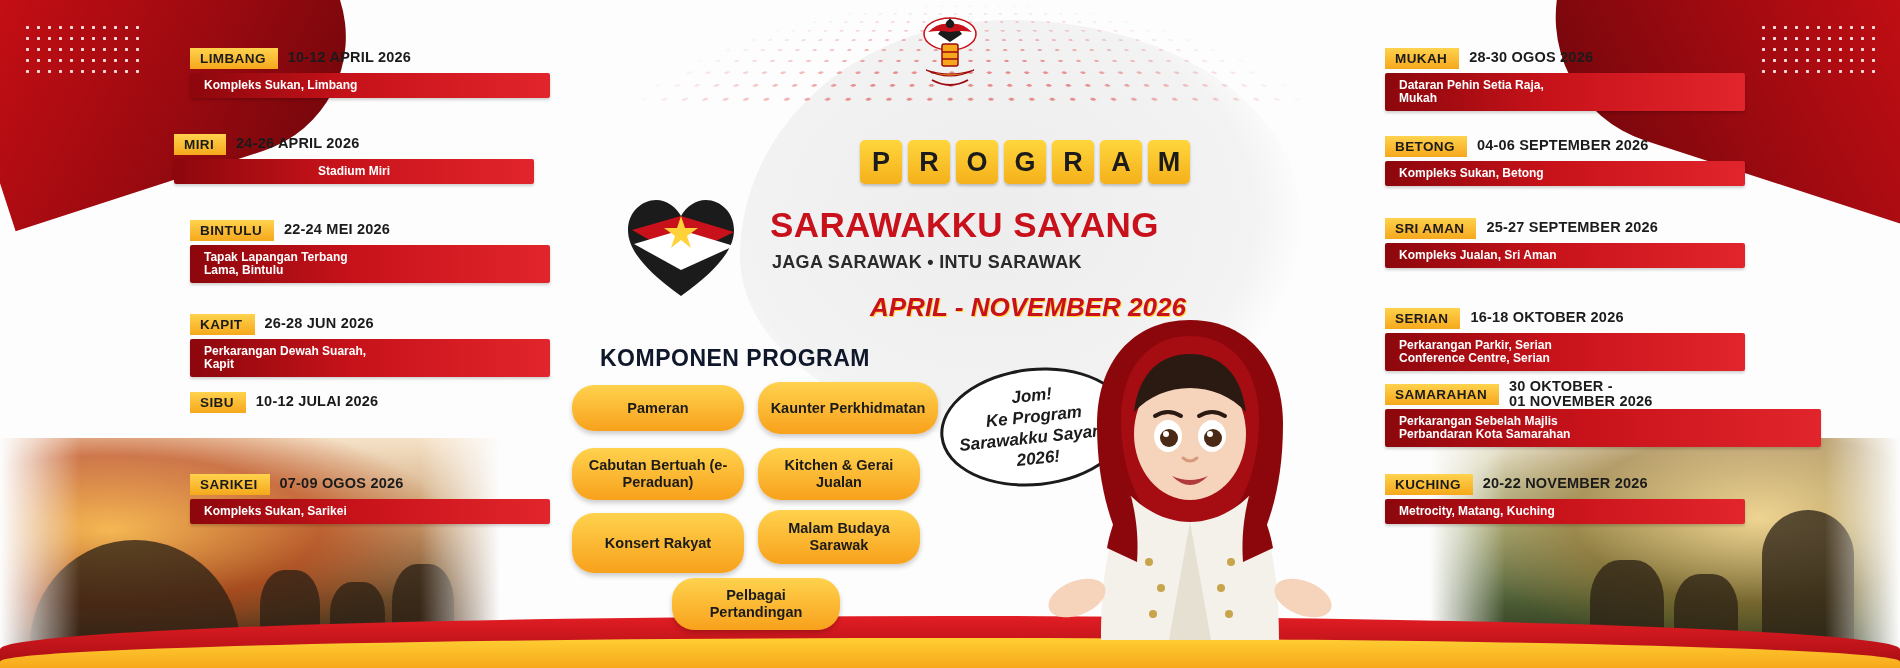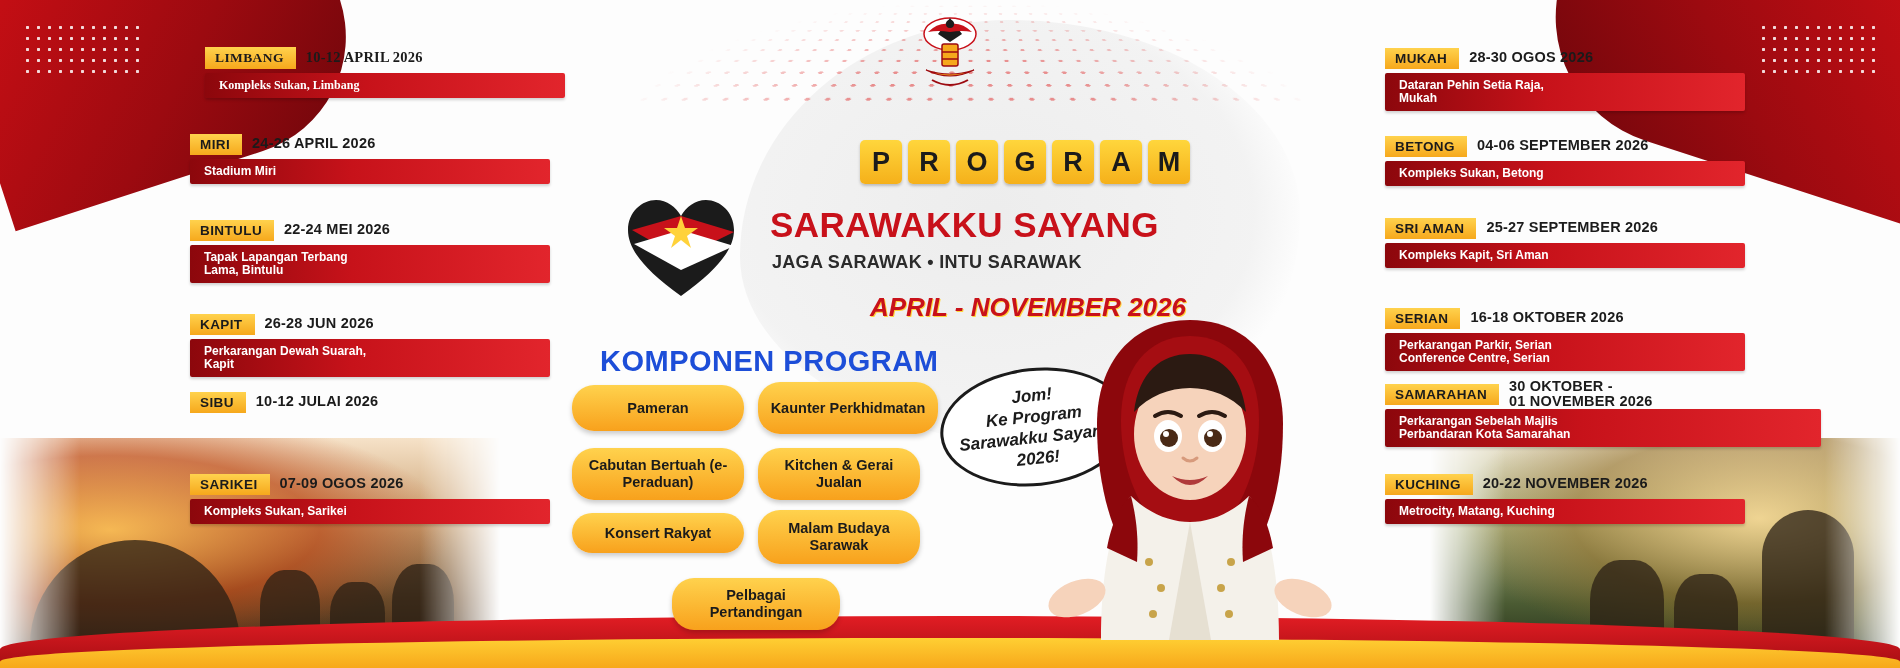--- a/index.html
+++ b/index.html
@@ -147,21 +147,21 @@
   .title-dates {
     position: absolute; left: 870px; top: 292px;
     font-size: 26px; font-weight: 800; font-style: italic;
     color: #c8111a;
     text-shadow: 1px 1px 0 #ffd63c;
   }
 
   
   .komponen-title {
     position: absolute; left: 600px; top: 345px;
-    font-size: 29px; font-weight: 800; color: #1d4ed8;
+    font-size: 23px; font-weight: 800; color: #0f172a;
     letter-spacing: .5px;
   }
   .pill {
     position: absolute;
     background: linear-gradient(180deg, #ffd24d 0%, #f8a11c 100%);
     border-radius: 22px;
     color: #1b1b1b;
     font-size: 14.5px; font-weight: 700;
     display: flex; align-items: center; justify-content: center;
     text-align: center;
@@ -298,21 +298,21 @@
 
   <div class="komponen-title">KOMPONEN PROGRAM</div>
 
   <div class="pill" style="left:572px; top:385px; width:172px; height:46px;">Pameran</div>
   <div class="pill" style="left:758px; top:382px; width:180px; height:52px;">Kaunter
 Perkhidmatan</div>
   <div class="pill" style="left:572px; top:448px; width:172px; height:52px;">Cabutan Bertuah
 (e-Peraduan)</div>
   <div class="pill" style="left:758px; top:448px; width:162px; height:52px;">Kitchen &amp;
 Gerai Jualan</div>
-  <div class="pill" style="left:572px; top:513px; width:172px; height:40px;">Konsert Rakyat</div>
+  <div class="pill" style="left:572px; top:513px; width:172px; height:60px;">Konsert Rakyat</div>
   <div class="pill" style="left:758px; top:510px; width:162px; height:54px;">Malam Budaya
 Sarawak</div>
   <div class="pill" style="left:672px; top:578px; width:168px; height:52px;">Pelbagai
 Pertandingan</div>
 
   <div class="bubble">
     <div class="bubble-text">Jom!
 Ke Program
 Sarawakku Sayang
 2026!</div>
@@ -343,29 +343,29 @@
       <ellipse cx="268" cy="298" rx="30" ry="17" fill="#f6d3bb" transform="rotate(22 268 298)"></ellipse>
       <circle cx="114" cy="262" r="4" fill="#c8a44a"></circle>
       <circle cx="126" cy="288" r="4" fill="#c8a44a"></circle>
       <circle cx="118" cy="314" r="4" fill="#c8a44a"></circle>
       <circle cx="196" cy="262" r="4" fill="#c8a44a"></circle>
       <circle cx="186" cy="288" r="4" fill="#c8a44a"></circle>
       <circle cx="194" cy="314" r="4" fill="#c8a44a"></circle>
     </svg>
   </div>
 
-  <div class="ev left" style="left:205px; top:46px; width:360px;font-family:Liberation Serif, serif;">
+  <div class="ev left" style="left:190px; top:46px; width:360px;">
     <div class="tag-row">
       <span class="tag">LIMBANG</span>
       <span class="date">10-12 APRIL 2026</span>
     </div>
     <div class="venue">Kompleks Sukan, Limbang</div>
   </div>
 
-  <div class="ev left" style="left:190px; top:132px; width:360px;">
+  <div class="ev left" style="left:174px; top:132px; width:360px;text-align:center;">
     <div class="tag-row">
       <span class="tag">MIRI</span>
       <span class="date">24-26 APRIL 2026</span>
     </div>
     <div class="venue">Stadium Miri</div>
   </div>
 
   <div class="ev left" style="left:190px; top:218px; width:360px;">
     <div class="tag-row">
       <span class="tag">BINTULU</span>
@@ -414,21 +414,21 @@
       <span class="date">04-06 SEPTEMBER 2026</span>
     </div>
     <div class="venue">Kompleks Sukan, Betong</div>
   </div>
 
   <div class="ev right" style="left:1385px; top:216px; width:360px;">
     <div class="tag-row">
       <span class="tag">SRI AMAN</span>
       <span class="date">25-27 SEPTEMBER 2026</span>
     </div>
-    <div class="venue">Kompleks Kapit, Sri Aman</div>
+    <div class="venue">Kompleks Jualan, Sri Aman</div>
   </div>
 
   <div class="ev right" style="left:1385px; top:306px; width:360px;">
     <div class="tag-row">
       <span class="tag">SERIAN</span>
       <span class="date">16-18 OKTOBER 2026</span>
     </div>
     <div class="venue">Perkarangan Parkir, Serian
 Conference Centre, Serian</div>
   </div>

